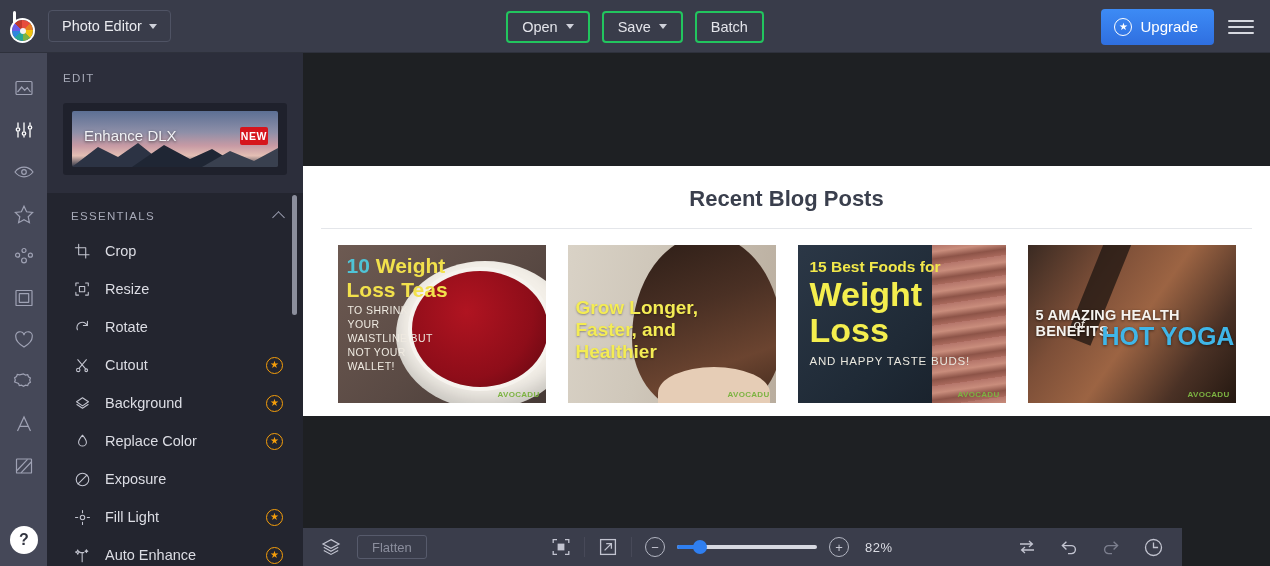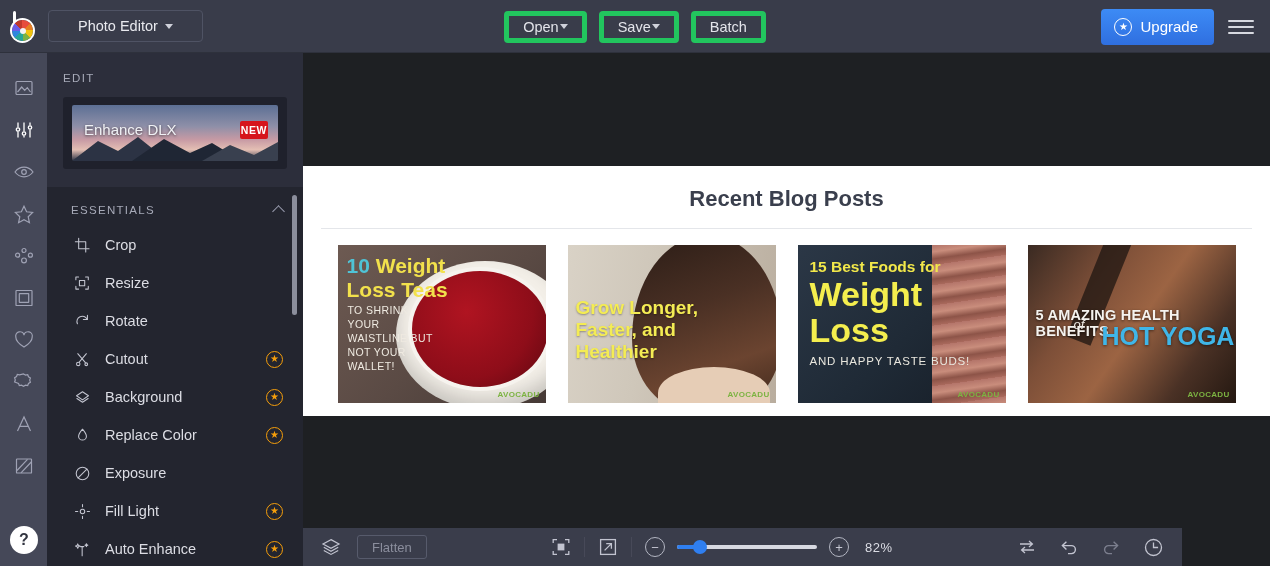--- a/index.html
+++ b/index.html
@@ -40,40 +40,40 @@
                      #6c5ce7 270deg 315deg, #c0392b 315deg 360deg);
       box-shadow: 0 0 0 2px #ffffff;
   }
   .logo .wheel:after {
     content:""; position:absolute; left:50%; top:50%; width:6px; height:6px;
     margin:-3px 0 0 -3px; border-radius:50%; background:#f3f3f3;
   }
 
   .app-switch {
     display: flex; align-items: center; gap: 7px;
-    height: 32px; padding: 0 29px;
+    height: 32px; padding: 0 13px;
     border: 1px solid #4f5364; border-radius: 4px;
     color: #e8e9ee; font-size: 14.5px; cursor: pointer;
   }
   .caret {
     display:inline-block; width: 0; height: 0;
     border-left: 4.5px solid transparent; border-right: 4.5px solid transparent;
     border-top: 5px solid #cfd1da;
   }
 
   .top-center {
     position: absolute; left: 0; right: 0; top: 0; height: 53px;
     display: flex; align-items: center; justify-content: center; gap: 12px;
     pointer-events: none;
   }
   .top-center > * { pointer-events: auto; }
   .tbtn {
-    display: flex; align-items: center; gap: 1px;
+    display: flex; align-items: center; gap: 8px;
     height: 32px; padding: 0 14px;
-    border: 5px solid #22c55e; border-radius: 4px;
+    border: 2px solid #22c55e; border-radius: 4px;
     background: transparent; color: #e3e4ea;
     font-family: "Liberation Sans", sans-serif; font-size: 14.5px;
     cursor: pointer;
   }
 
   .top-right {
     position: absolute; right: 0; top: 0; height: 53px;
     display: flex; align-items: center; gap: 14px; padding-right: 16px;
   }
   .upgrade {
@@ -120,21 +120,21 @@
   .panel {
     position: absolute; left: 47px; top: 53px; width: 256px; height: 513px;
     background: #2c2e3b;
     overflow: hidden;
   }
   .panel-title {
     padding: 19px 0 10px 16px;
     color: #a7aab8; font-size: 11.5px; letter-spacing: 1.4px;
   }
   .promo {
-    margin: 3px 16px 0 16px; height: 72px;
+    margin: 9px 16px 0 16px; height: 72px;
     background: #1f212c; border-radius: 3px;
     display: flex; align-items: center; justify-content: center;
     cursor: pointer;
   }
   .promo-img {
     position: relative; width: 206px; height: 56px; overflow: hidden;
     border-radius: 2px;
     background:
       linear-gradient(180deg,#5c6f94 0%, #8e8fa8 38%, #c79aa4 62%, #e4bfb4 80%, #2b3242 100%);
   }

